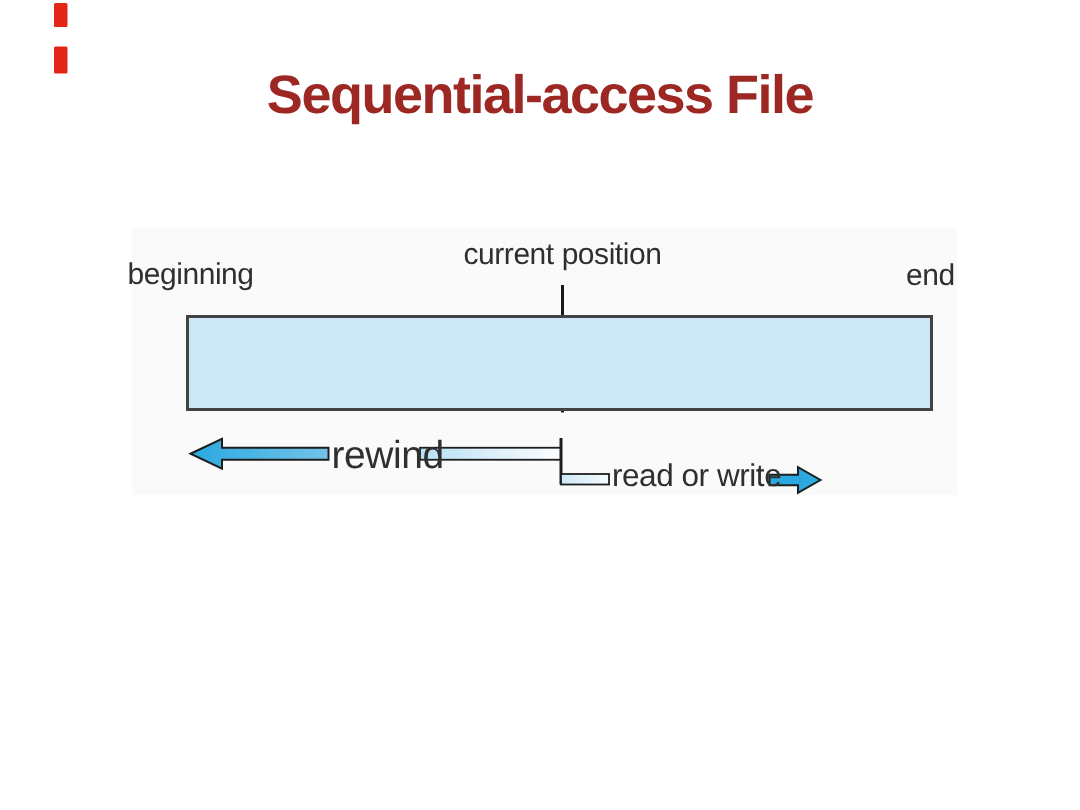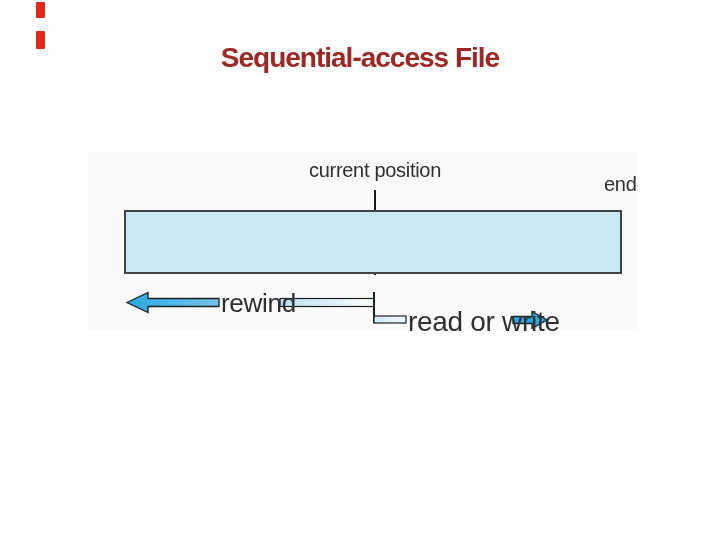--- a/index.html
+++ b/index.html
@@ -5,36 +5,36 @@
   html,body{margin:0;padding:0;background:#fff;}
   .slide{
     position:relative;width:720px;height:540px;background:#ffffff;
     overflow:hidden;font-family:"Liberation Sans", sans-serif;
   }
   .accent{position:absolute;left:36px;width:9px;background:#e22718;border-radius:1px;}
   .accent.a1{top:2px;height:16px;}
   .accent.a2{top:31px;height:18px;}
   .title{
     position:absolute;top:42px;left:0;width:720px;margin:0;
-    text-align:center;font-size:28px;font-weight:600;letter-spacing:-1px;
+    text-align:center;font-size:36px;font-weight:600;letter-spacing:-1px;
     color:#9c2723;
   }
   .figure-bg{
     position:absolute;left:88px;top:152px;width:550px;height:178px;
     background:#fafafa;
   }
   .lbl{
     position:absolute;color:#2f2f2f;font-size:20px;letter-spacing:-0.3px;
     white-space:nowrap;
   }
   .lbl-beginning{left:85px;top:172px;}
   .lbl-current{left:303px;top:159px;width:144px;text-align:center;}
   .lbl-end{left:604px;top:173px;width:34px;}
   .lbl-rewind{left:221px;top:288px;font-size:26px;}
-  .lbl-rw{left:408px;top:306px;font-size:28px;}
+  .lbl-rw{left:408px;top:306px;font-size:21px;}
   .vline{
     position:absolute;left:374px;top:190px;width:2px;height:85px;
     background:#1a1a1a;
   }
   .file-box{
     position:absolute;left:124px;top:210px;width:498px;height:64px;
     box-sizing:border-box;background:#cbe8f7;border:2px solid #434343;
   }
   .arrows{position:absolute;left:90px;top:285px;width:470px;height:50px;}
 </style>
@@ -43,20 +43,21 @@
 
 <div class="slide">
 
   <div class="accent a1"></div>
   <div class="accent a2"></div>
 
   <h1 class="title">Sequential-access File</h1>
 
   <div class="figure-bg"></div>
 
+  <div class="lbl lbl-beginning">beginning</div>
   <div class="lbl lbl-current">current position</div>
   <div class="lbl lbl-end">end</div>
 
   <div class="vline"></div>
 
   <div class="file-box"></div>
 
   <svg class="arrows" viewBox="0 0 470 50" xmlns="http://www.w3.org/2000/svg">
     <defs>
       <linearGradient id="gradHead" x1="0" y1="0" x2="1" y2="0">

